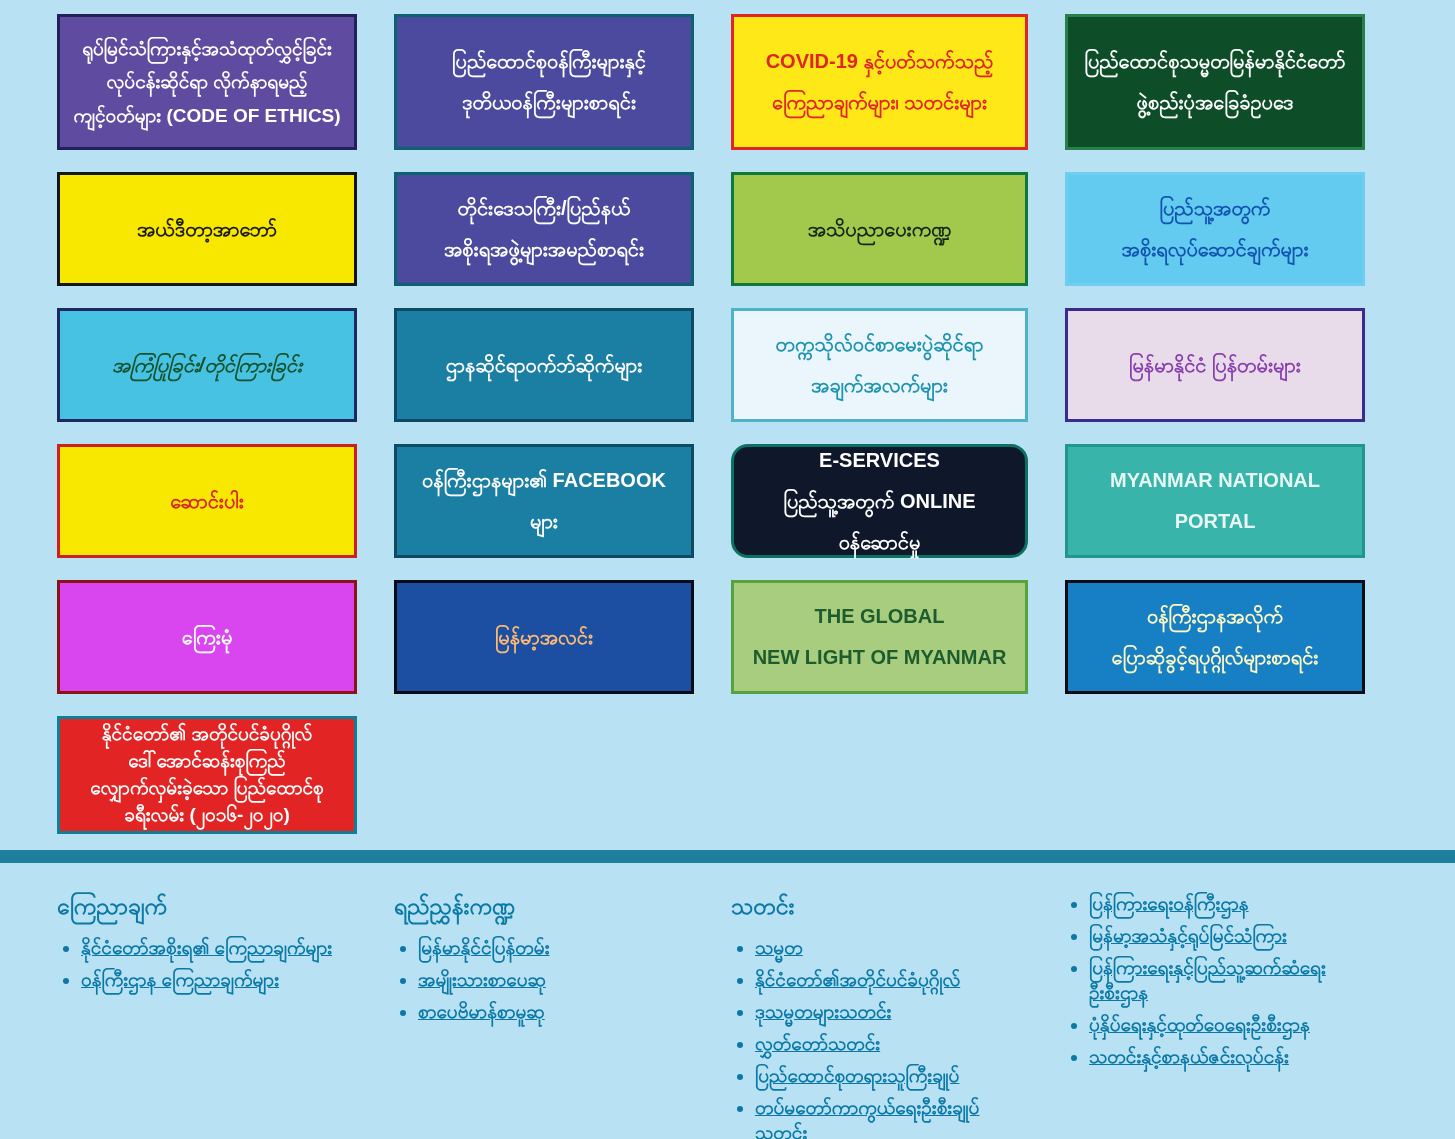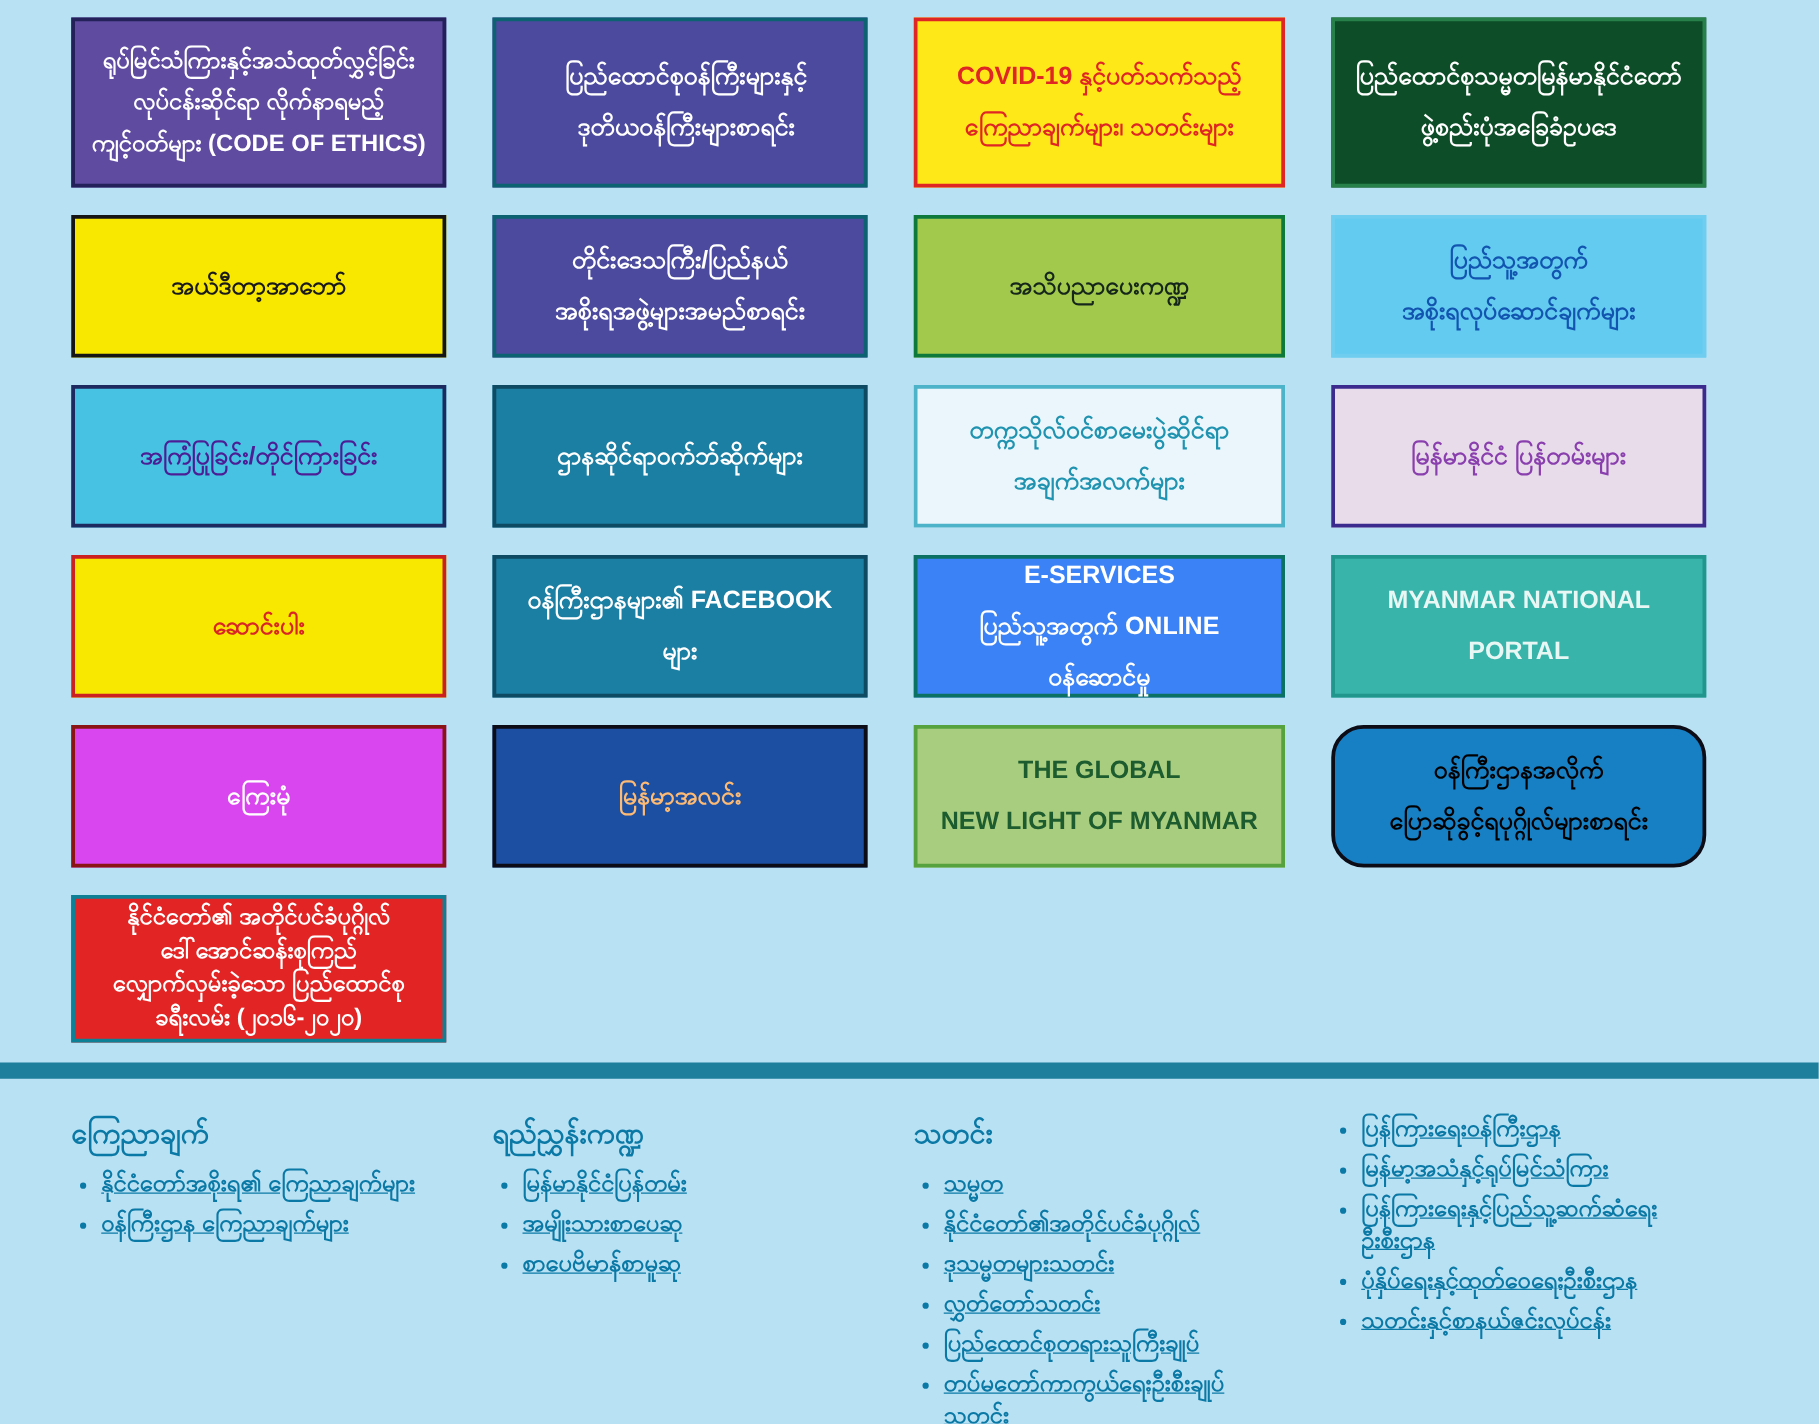--- a/index.html
+++ b/index.html
@@ -50,37 +50,37 @@
   <div class="tile" style="background: rgb(13, 77, 40); border-color: rgb(39, 128, 74); color: rgb(255, 255, 255);">ပြည်ထောင်စုသမ္မတမြန်မာနိုင်ငံတော်
 ဖွဲ့စည်းပုံအခြေခံဥပဒေ</div>
 
   <div class="tile" style="background: rgb(248, 232, 0); border-color: rgb(21, 21, 21); color: rgb(26, 26, 26);">အယ်ဒီတာ့အာဘော်</div>
   <div class="tile" style="background: rgb(75, 74, 158); border-color: rgb(13, 98, 114); color: rgb(255, 255, 255);">တိုင်းဒေသကြီး/ပြည်နယ်
 အစိုးရအဖွဲ့များအမည်စာရင်း</div>
   <div class="tile" style="background: rgb(163, 201, 76); border-color: rgb(13, 122, 60); color: rgb(21, 38, 26);">အသိပညာပေးကဏ္ဍ</div>
   <div class="tile" style="background: rgb(99, 202, 240); border-color: rgb(111, 205, 240); color: rgb(18, 85, 176);">ပြည်သူ့အတွက်
 အစိုးရလုပ်ဆောင်ချက်များ</div>
 
-  <div class="tile" style="background: rgb(71, 194, 227); border-color: rgb(28, 42, 96); color: #4c1d95;">အကြံပြုခြင်း/တိုင်ကြားခြင်း</div>
+  <div class="tile" style="background: rgb(71, 194, 227); border-color: rgb(28, 42, 96); color: #14532d; font-style: italic;">အကြံပြုခြင်း/တိုင်ကြားခြင်း</div>
   <div class="tile" style="background: rgb(27, 126, 163); border-color: rgb(14, 74, 98); color: rgb(255, 255, 255);">ဌာနဆိုင်ရာဝက်ဘ်ဆိုက်များ</div>
   <div class="tile" style="background: rgb(234, 246, 251); border-color: rgb(77, 179, 201); color: rgb(31, 147, 176);">တက္ကသိုလ်ဝင်စာမေးပွဲဆိုင်ရာ
 အချက်အလက်များ</div>
   <div class="tile" style="background: rgb(232, 220, 234); border-color: rgb(60, 43, 143); color: rgb(138, 63, 174);">မြန်မာနိုင်ငံ ပြန်တမ်းများ</div>
 
   <div class="tile" style="background: rgb(248, 232, 0); border-color: rgb(204, 31, 31); color: rgb(217, 37, 37);">ဆောင်းပါး</div>
   <div class="tile" style="background: rgb(27, 126, 163); border-color: rgb(14, 74, 98); color: rgb(255, 255, 255);">ဝန်ကြီးဌာနများ၏ FACEBOOK များ</div>
-  <div class="tile" style="background: #3b82f6; border-color: rgb(11, 114, 99); color: rgb(255, 255, 255);">E-SERVICES
+  <div class="tile" style="background: #0f172a; border-color: rgb(11, 114, 99); color: rgb(255, 255, 255); border-radius: 17px;">E-SERVICES
 ပြည်သူ့အတွက် ONLINE ဝန်ဆောင်မှု</div>
   <div class="tile" style="background: rgb(56, 180, 171); border-color: rgb(32, 150, 140); color: rgb(232, 247, 244);">MYANMAR NATIONAL PORTAL</div>
 
   <div class="tile" style="background: #d946ef; border-color: rgb(138, 20, 20); color: rgb(255, 255, 255);">ကြေးမုံ</div>
   <div class="tile" style="background: rgb(28, 79, 161); border-color: rgb(12, 12, 22); color: #fdba74;">မြန်မာ့အလင်း</div>
   <div class="tile" style="background: rgb(169, 205, 126); border-color: rgb(85, 162, 62); color: rgb(29, 92, 46);">THE GLOBAL
 NEW LIGHT OF MYANMAR</div>
-  <div class="tile" style="background: rgb(23, 127, 196); border-color: rgb(12, 12, 22); color: #000000; border-radius: 26px;">ဝန်ကြီးဌာနအလိုက်
+  <div class="tile" style="background: rgb(23, 127, 196); border-color: rgb(12, 12, 22); color: #fef9c3;">ဝန်ကြီးဌာနအလိုက်
 ပြောဆိုခွင့်ရပုဂ္ဂိုလ်များစာရင်း</div>
 
   <div class="tile l4 c1" style="background: rgb(227, 36, 36); border-color: rgb(14, 128, 150); color: rgb(255, 255, 255);">နိုင်ငံတော်၏ အတိုင်ပင်ခံပုဂ္ဂိုလ်
 ဒေါ်အောင်ဆန်းစုကြည်
 လျှောက်လှမ်းခဲ့သော ပြည်ထောင်စု
 ခရီးလမ်း (၂၀၁၆-၂၀၂၀)</div>
 </div>
 
 <div class="divider" style="background: rgb(29, 127, 155);"></div>
 

